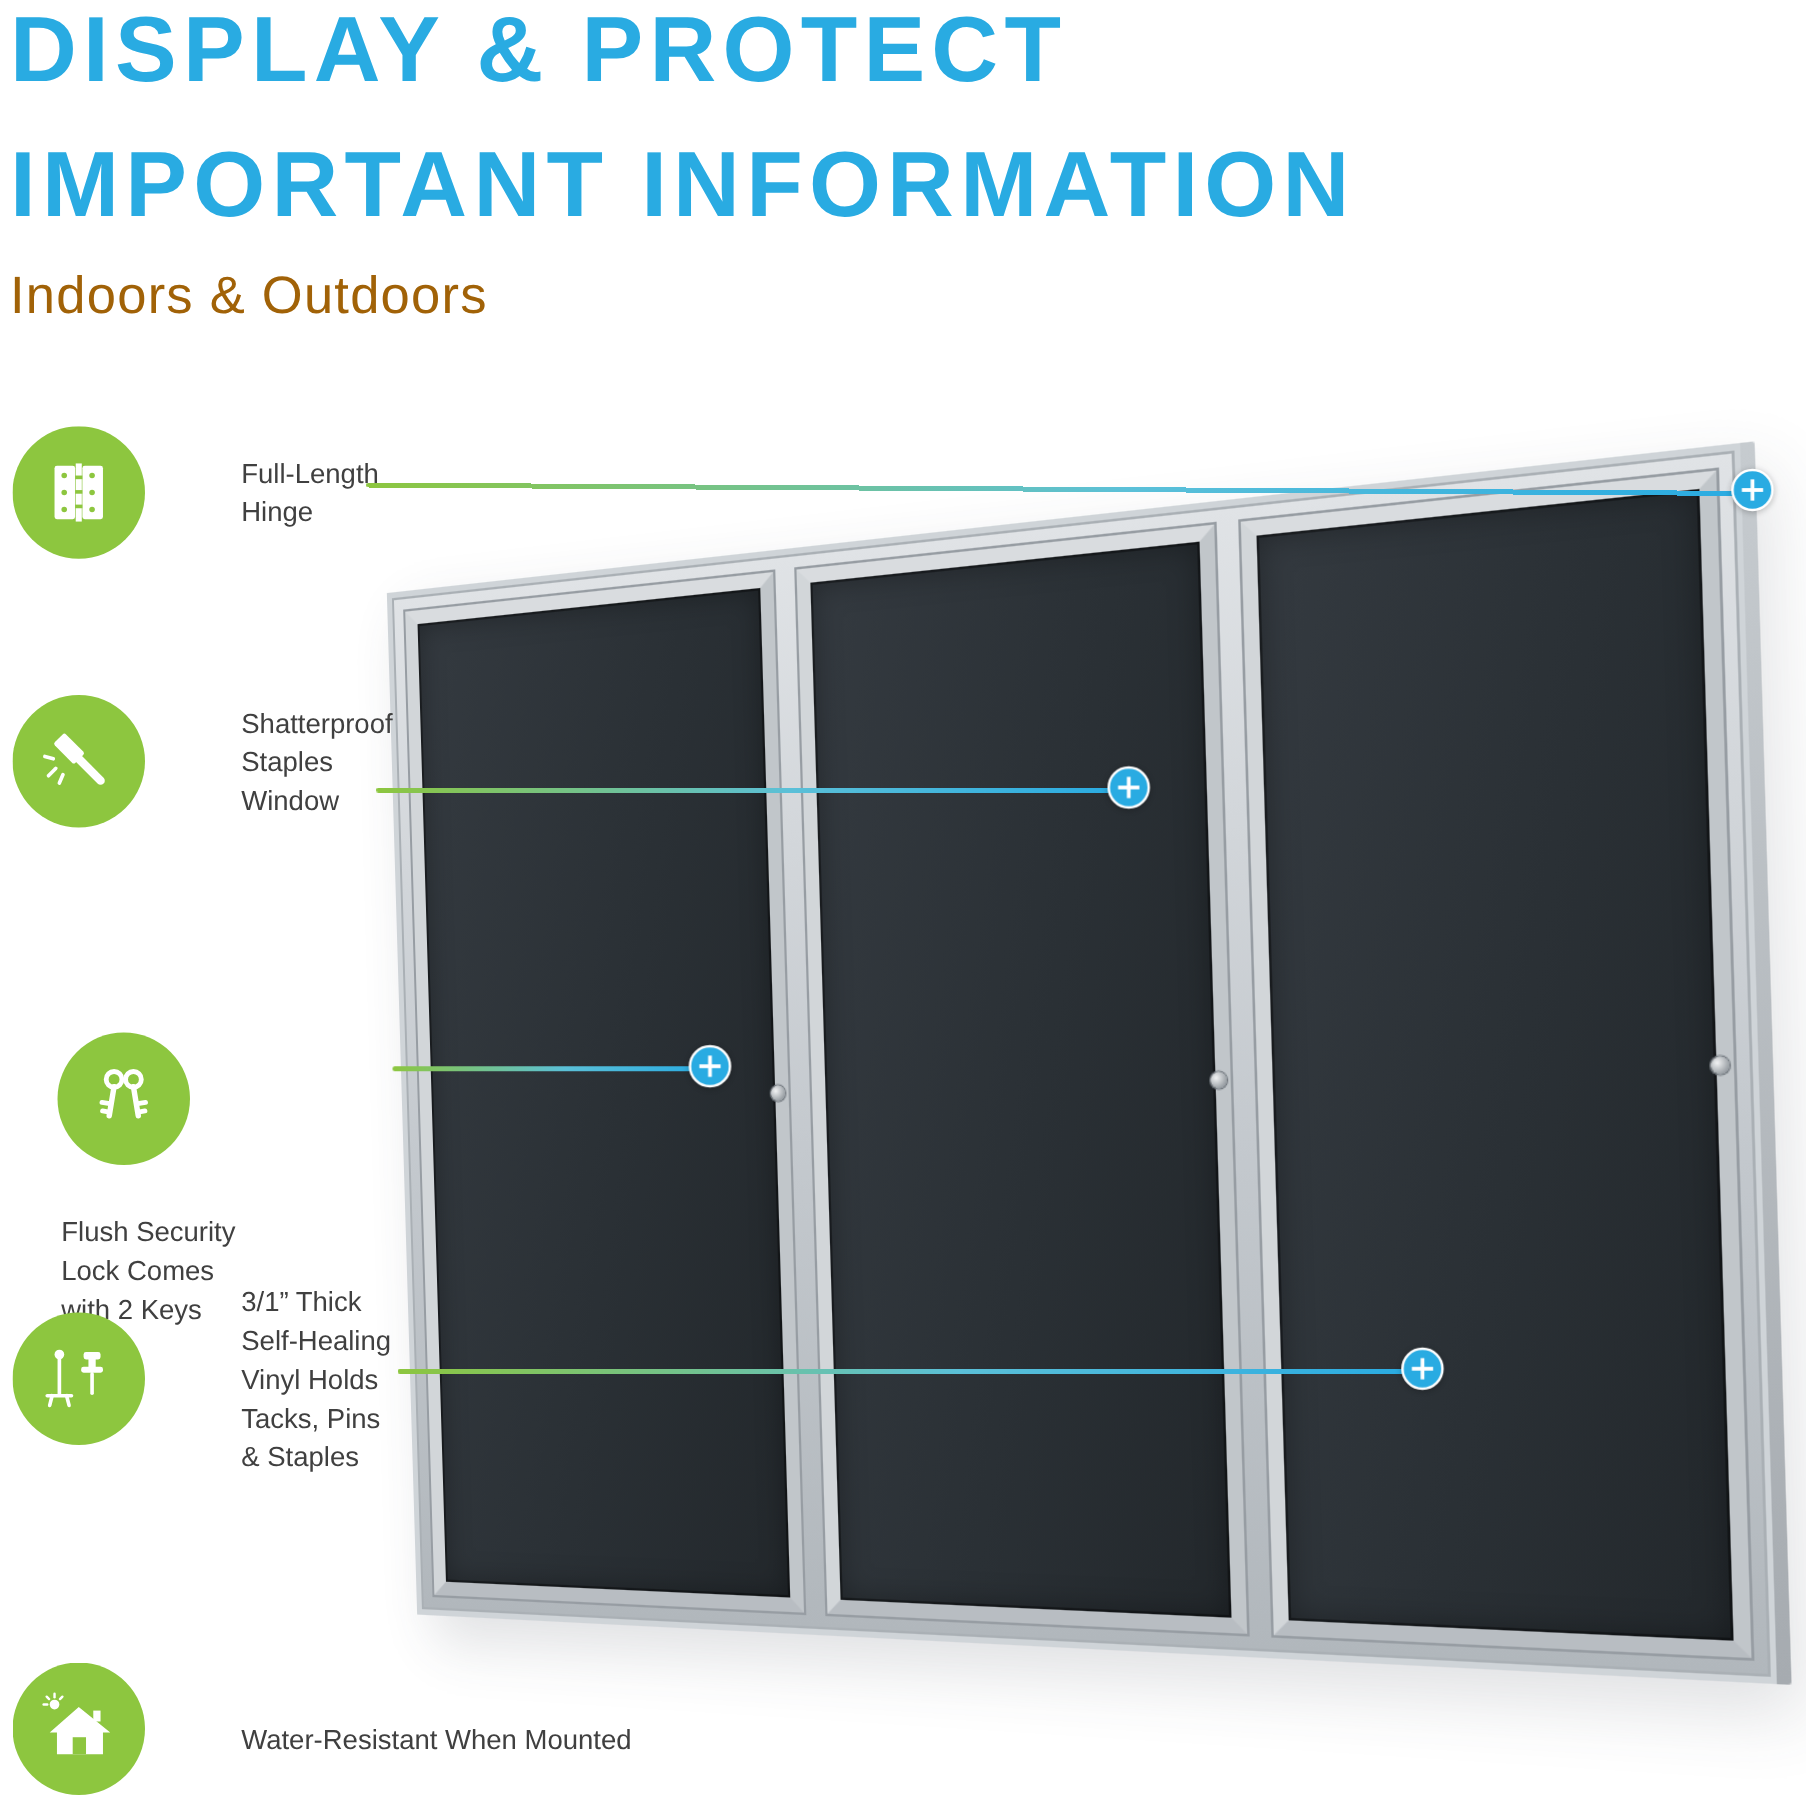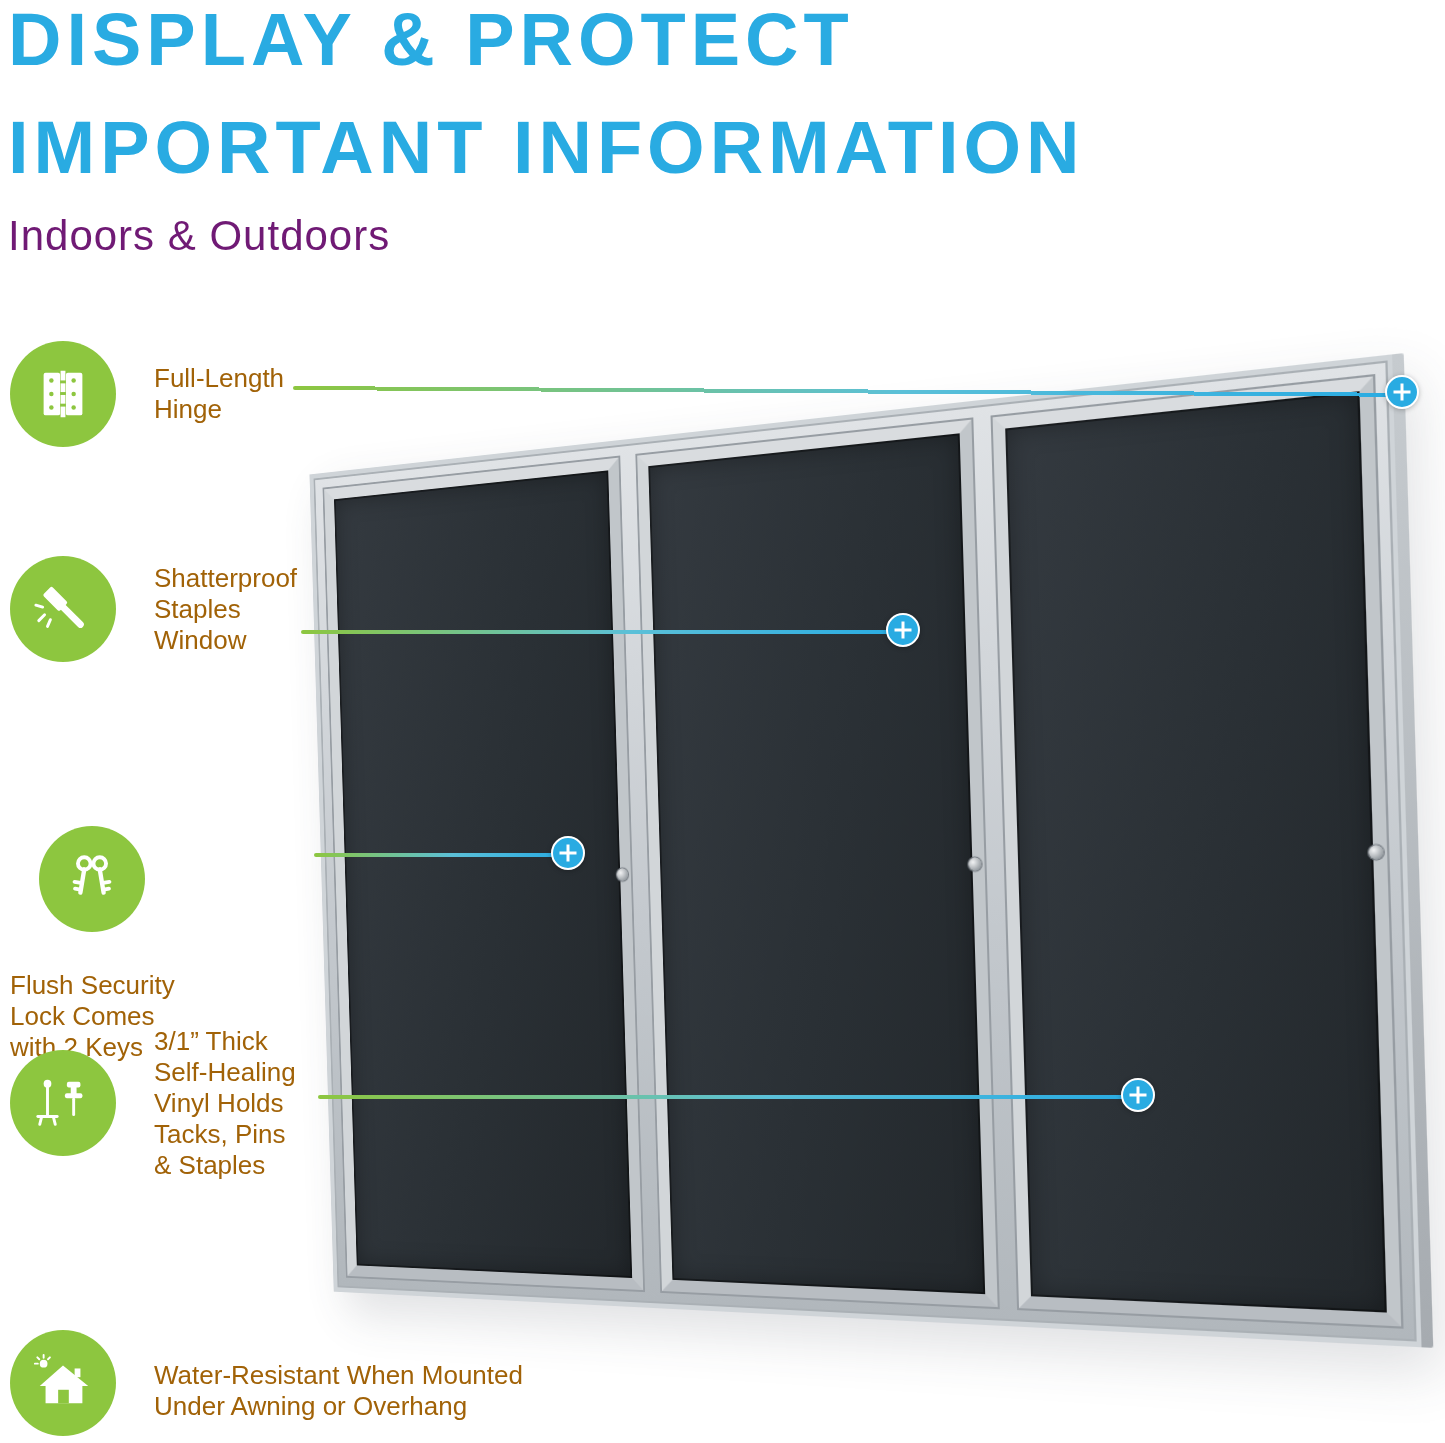--- a/index.html
+++ b/index.html
@@ -15,33 +15,33 @@
   
   .title {
     position: absolute; left: 8px; top: -14px;
     font-size: 74px; font-weight: 700; letter-spacing: 5px;
     line-height: 108px; color: #29ABE2;
     white-space: nowrap;
   }
   .subtitle {
     position: absolute; left: 8px; top: 212px;
     font-size: 42px; font-weight: 400; letter-spacing: 1px;
-    color: #701a75;
+    color: #a16207;
   }
 
   
   .feature { position: absolute; left: 10px; display: flex; align-items: center; gap: 38px; height: 106px; z-index: 2; }
   .f1 { top: 341px; } .f2 { top: 556px; } .f3 { top: 826px; flex-direction: column; } .f4 { top: 1050px; } .f5 { top: 1330px; }
   .icon-circle {
     width: 106px; height: 106px; border-radius: 50%;
     background: #8DC63F; flex: 0 0 auto;
     display: flex; align-items: center; justify-content: center;
   }
   .icon-circle svg { width: 62px; height: 62px; }
-  .label { font-size: 26px; line-height: 31px; color: #a16207; }
+  .label { font-size: 22px; line-height: 31px; color: #404040; margin-left: 39px; }
   .f5 .label { margin-top: 16px; }
 
   
   .board {
     position: absolute; left: 246px; top: 420px; width: 1132px; height: 897px;
     transform: rotate(-1.7deg) perspective(1800px) rotateY(-18deg);
     background: linear-gradient(180deg, #e0e3e6 0%, #c4c9ce 55%, #b1b7bc 100%);
     border: 5px solid #cfd4d8;
     box-shadow: inset 0 0 0 2px #aab0b5, 16px 22px 48px rgba(60, 70, 80, 0.16);
     padding: 13px;
@@ -219,17 +219,16 @@
         <line x1="3" y1="12" x2="6" y2="12" stroke="#fff" stroke-width="2" stroke-linecap="round"></line>
         <line x1="5.5" y1="5.5" x2="7.5" y2="7.5" stroke="#fff" stroke-width="2" stroke-linecap="round"></line>
         <line x1="18.5" y1="5.5" x2="16.5" y2="7.5" stroke="#fff" stroke-width="2" stroke-linecap="round"></line>
         <rect x="44" y="17" width="6" height="9" fill="#fff"></rect>
         <path d="M32 14 L58 35 L52 35 L52 53 L14 53 L14 35 L8 35 Z" fill="#fff"></path>
         <rect x="27" y="39" width="11" height="14" fill="#8DC63F"></rect>
       </svg>
     </div>
     <div class="label">
       <div>Water-Resistant When Mounted</div>
-      <div>Under Awning or Overhang</div>
     </div>
   </div>
 
 </div>
 
 </body></html>

